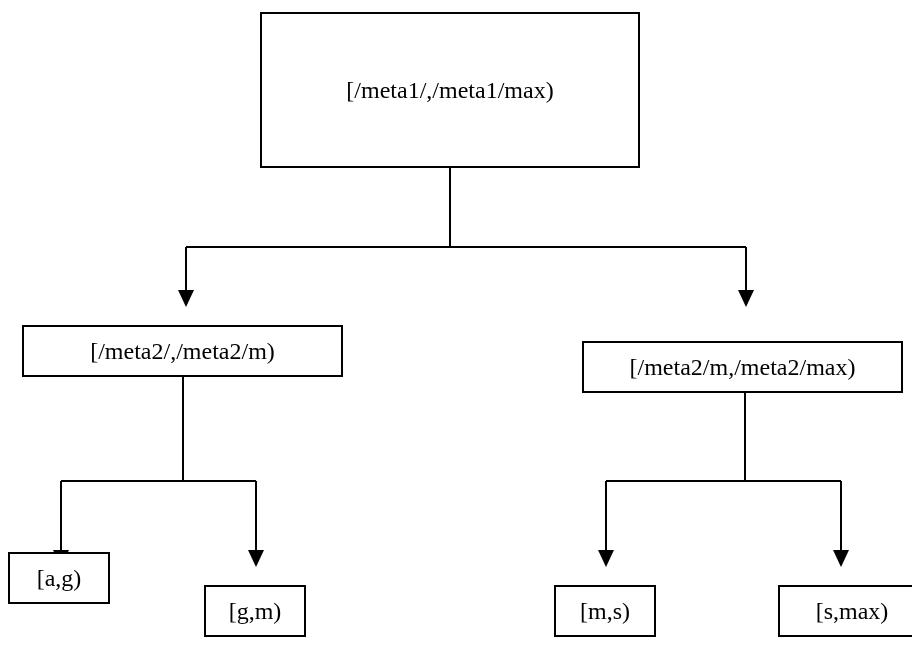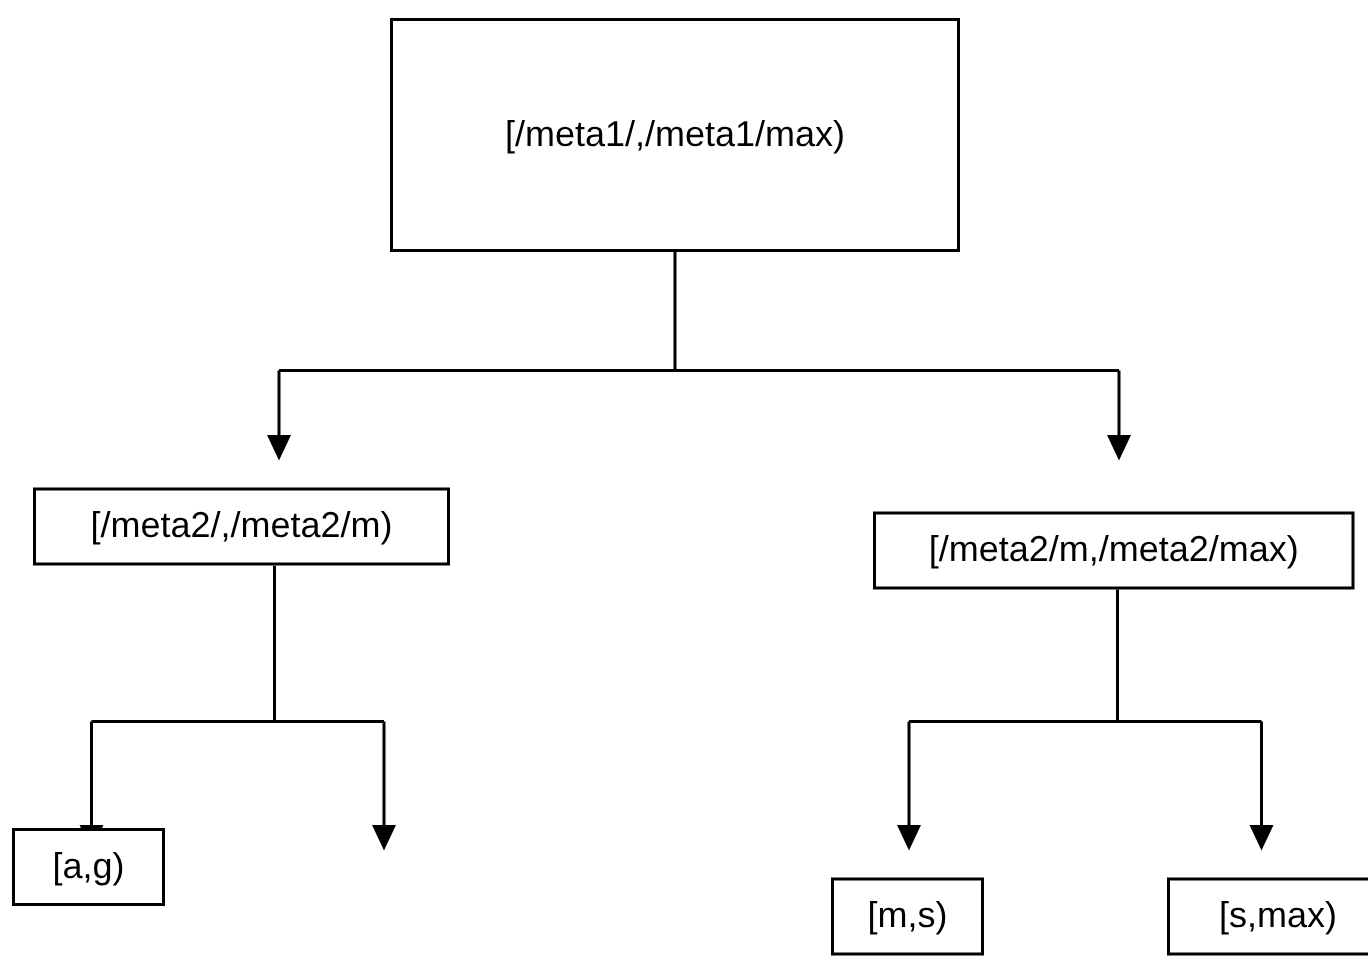--- a/index.html
+++ b/index.html
@@ -5,21 +5,21 @@
   html, body {
     margin: 0;
     padding: 0;
     background: #ffffff;
   }
   .canvas {
     position: relative;
     width: 912px;
     height: 652px;
     background: #ffffff;
-    font-family: Liberation Sans, sans-serif;
+    font-family: Liberation Serif, serif;
     color: #000000;
     overflow: hidden;
   }
   .connectors {
     position: absolute;
     left: 0;
     top: 0;
     width: 912px;
     height: 652px;
   }
@@ -30,21 +30,21 @@
     background: #ffffff;
     display: flex;
     align-items: center;
     justify-content: center;
     font-size: 24px;
     line-height: 1;
     white-space: nowrap;
     letter-spacing: 0;
   }
   .node-root   { left: 260px; top: 12px;  width: 380px; height: 156px; }
-  .node-l2a    { left: 22px;  top: 325px; width: 278px; height: 52px; }
+  .node-l2a    { left: 22px;  top: 325px; width: 321px; height: 52px; }
   .node-l2b    { left: 582px; top: 341px; width: 321px; height: 52px; }
   .node-leaf0  { left: 8px;   top: 552px; width: 102px; height: 52px; }
   .node-leaf1  { left: 204px; top: 585px; width: 102px; height: 52px; }
   .node-leaf2  { left: 554px; top: 585px; width: 102px; height: 52px; }
   .node-leaf3  { left: 778px; top: 585px; width: 148px; height: 52px; }
   .connectors path {
     stroke: #000000;
     stroke-width: 2px;
     fill: none;
   }
@@ -97,20 +97,23 @@
   </div>
 
   <div class="node node-l2b">
     <span>[/meta2/m,/meta2/max)</span>
   </div>
 
   <div class="node node-leaf0">
     <span>[a,g)</span>
   </div>
 
+  <div class="node node-leaf1">
+    <span>[g,m)</span>
+  </div>
 
   <div class="node node-leaf2">
     <span>[m,s)</span>
   </div>
 
   <div class="node node-leaf3">
     <span>[s,max)</span>
   </div>
 
 </div>

